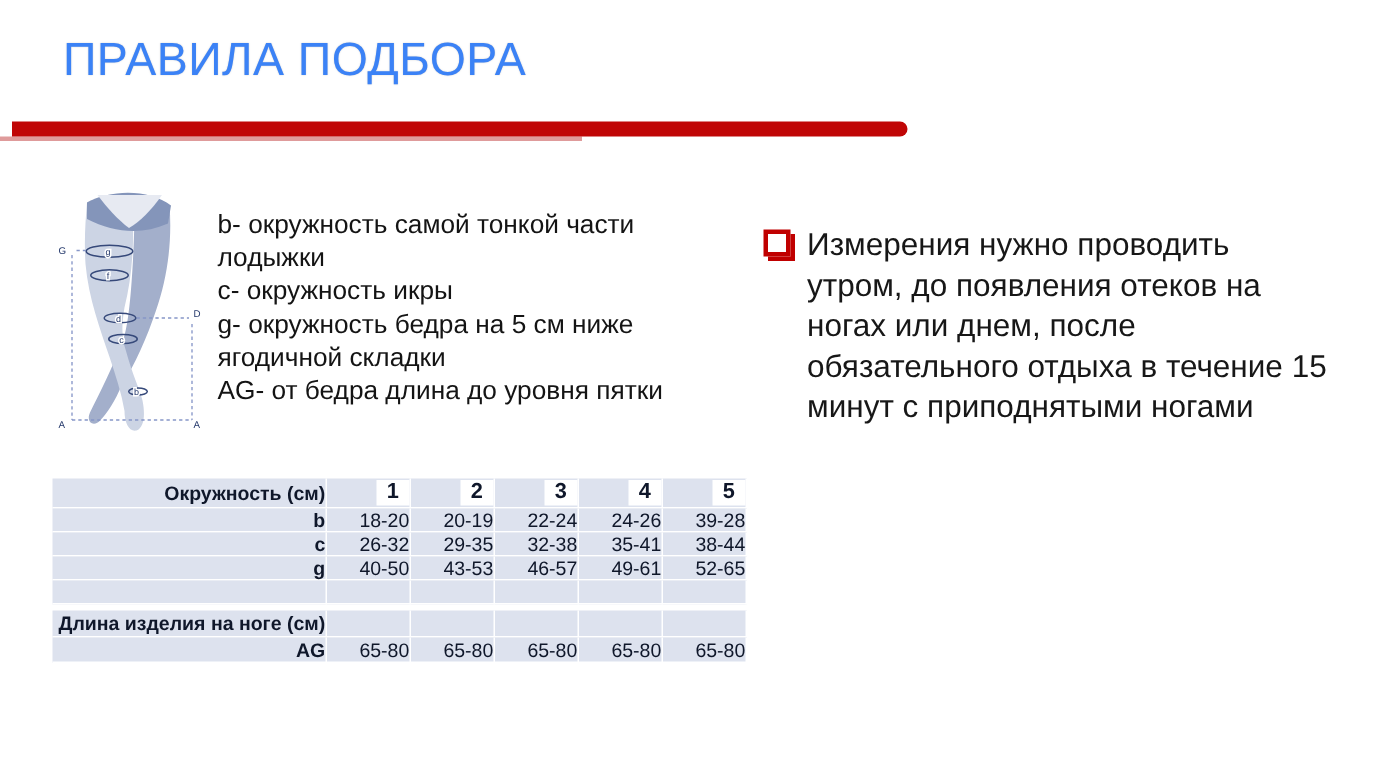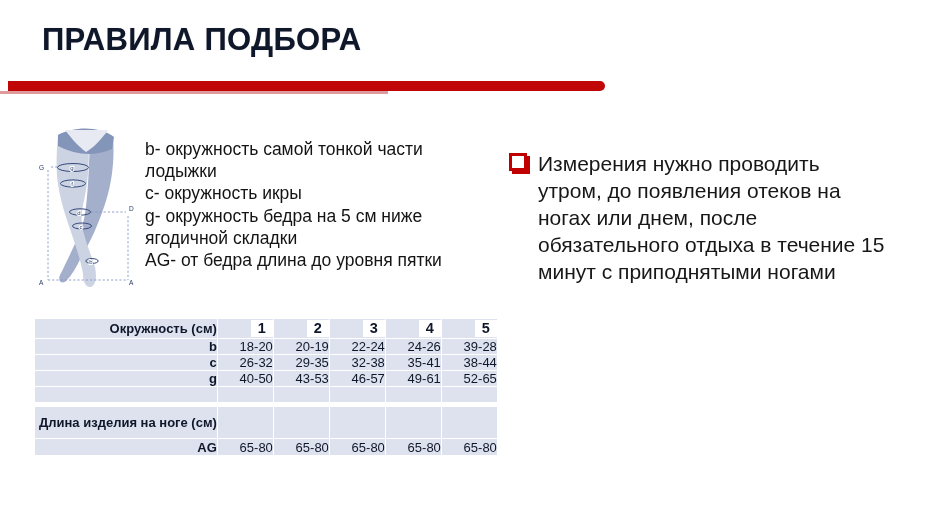--- a/index.html
+++ b/index.html
@@ -1,19 +1,19 @@
 <!DOCTYPE html>
 <html><head>
 <meta charset="utf-8">
 <style>
   html,body{margin:0;padding:0;background:#fff;}
   .slide{position:relative;width:928px;height:505px;background:#ffffff;overflow:hidden;
          font-family:"Liberation Sans",sans-serif;color:#1a1a1a;}
-  .page-title{position:absolute;left:42px;top:22px;margin:0;font-size:31px;font-weight:bold;
-              letter-spacing:.3px;color:#0f172a;text-shadow:0 0 1px rgba(130,130,130,.45);}
+  .page-title{position:absolute;left:42px;top:22px;margin:0;font-size:31px;font-weight:normal;
+              letter-spacing:.3px;color:#3b82f6;text-shadow:0 0 1px rgba(130,130,130,.45);}
   .title-rule{position:absolute;left:8px;top:81px;width:597px;height:10px;background:#c00606;
               border-radius:0 5px 5px 0;}
   .title-rule-accent{position:absolute;left:0;top:91px;width:388px;height:3px;
               background:rgba(176,4,4,.4);}
   .diagram{position:absolute;left:38px;top:121px;width:100px;height:172px;}
   .diagram .dash{fill:none;stroke:#8696c8;stroke-width:.9;stroke-dasharray:2.2 2;}
   .diagram .ring{fill:none;stroke:#36497a;stroke-width:1;}
   .diagram .pt{font-size:6.5px;fill:#24386b;}
   .diagram .ringlbl{font-size:6px;fill:#24386b;text-anchor:middle;
               stroke:#fff;stroke-width:2;paint-order:stroke;}
@@ -31,21 +31,21 @@
               border-bottom:1px solid #fff;font-size:13px;color:#0f172a;height:16px;
               padding:0 0 0 4px;vertical-align:middle;text-align:right;}
   table.sizes td.lbl{width:115px;font-weight:bold;white-space:nowrap;}
   table.sizes td.val{width:56px;}
   tr.hdr td{height:20px;}
   tr.hdr td.val{padding-left:2px;}
   .chip{display:inline-block;background:#fff;font-weight:bold;font-size:14.5px;
               line-height:17px;padding:0 7px;}
   tr.gap td{background:transparent;border:none;height:4px;padding:0;}
   td.lbl.wrap{white-space:normal;line-height:13.5px;padding-top:1px;padding-bottom:1px;}
-  tr.tall td{height:32px;}
+  tr.tall td{height:18px;}
   tr.ag td{height:17px;}
 </style>
 </head>
 <body>
 
 <div class="slide">
 
   <h1 class="page-title">ПРАВИЛА ПОДБОРА</h1>
   <div class="title-rule"></div>
   <div class="title-rule-accent"></div>

